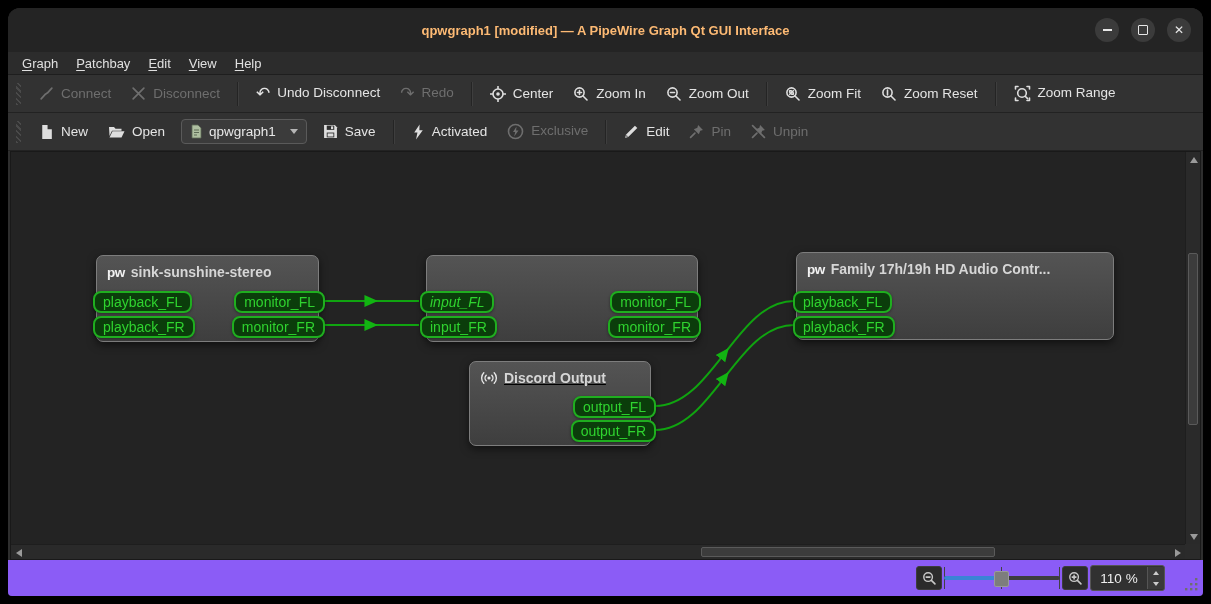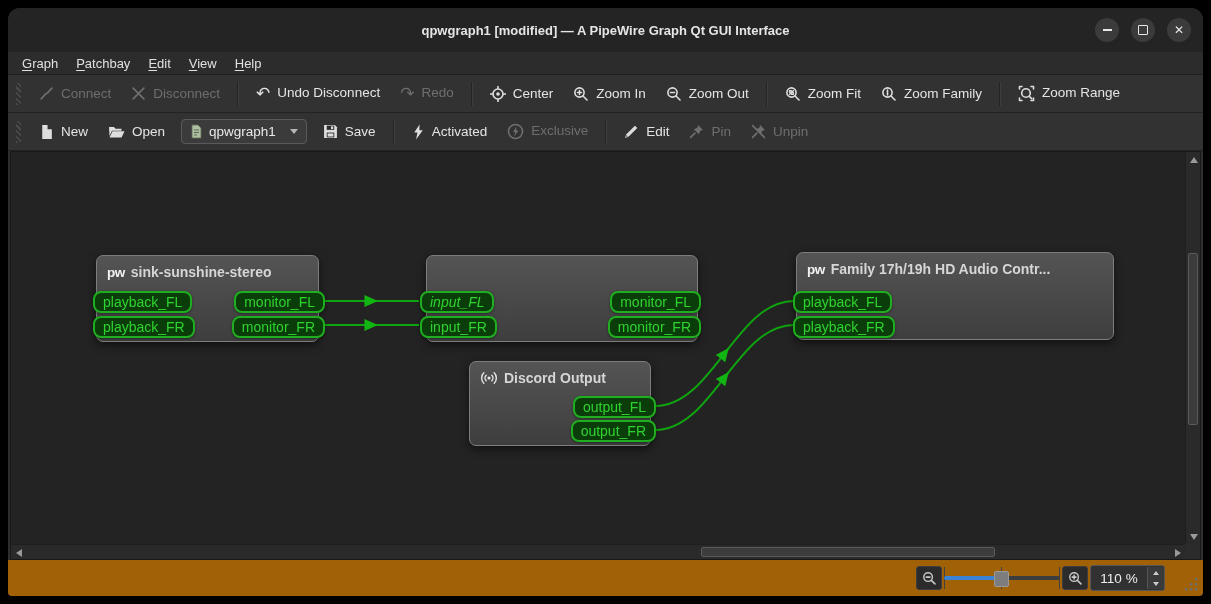--- a/index.html
+++ b/index.html
@@ -1,21 +1,21 @@
 <!DOCTYPE html>
 <html><head>
 <meta charset="utf-8">
 <style>
   html,body{margin:0;padding:0;background:#000;width:1211px;height:604px;overflow:hidden;
     font-family:"Liberation Sans",sans-serif;-webkit-font-smoothing:antialiased;}
   .window{position:absolute;left:8px;top:8px;width:1195px;height:588px;background:#2e2e2e;
     border-radius:12px 12px 4px 4px;overflow:hidden;display:flex;flex-direction:column;}
   
   .titlebar{height:44px;background:#242424;position:relative;display:flex;align-items:center;justify-content:center;flex:0 0 auto;}
-  .titlebar .title{color:#e5e5e5;font-size:13px;font-weight:bold;}
+  .titlebar .title{color:#fdba74;font-size:13px;font-weight:bold;}
   .winbtns{position:absolute;right:12px;top:10px;display:flex;gap:12px;}
   .wbtn{width:24px;height:24px;border-radius:50%;background:#3b3b3b;display:flex;align-items:center;justify-content:center;color:#e8e8e8;font-size:12px;cursor:default;}
   .wbtn .bar{width:9px;height:1.5px;background:#e8e8e8;}
   .wbtn .sq{width:8px;height:8px;border:1.5px solid #e8e8e8;border-radius:1px;}
   .wbtn .x{font-size:12px;line-height:1;}
   
   .menubar{height:22px;background:#2c2c2c;display:flex;align-items:center;padding:0 6px;gap:2px;flex:0 0 auto;border-bottom:1px solid #1e1e1e;}
   .menu-item{color:#e0e0e0;font-size:13px;padding:2px 8px;border-radius:3px;}
   .menu-item .mn{text-decoration:underline;text-underline-offset:2px;}
   
@@ -39,21 +39,21 @@
   svg.links{position:absolute;left:0;top:0;width:100%;height:100%;}
   svg.links path.link{stroke:#10a410;stroke-width:2;fill:none;}
   
   .node{position:absolute;background:linear-gradient(180deg,#545454 0%,#3e3e3e 100%);
     border:1px solid #7d7d7d;border-radius:7px;box-shadow:0 3px 8px rgba(0,0,0,.55);box-sizing:border-box;}
   .node-title{display:flex;align-items:flex-end;gap:6px;padding:8px 10px 0 10px;color:#d6d6d6;font-weight:bold;font-size:14px;white-space:nowrap;overflow:hidden;}
   .pw-ic{font-weight:bold;font-size:13.5px;color:#f2f2f2;letter-spacing:-0.5px;}
   .n1{left:85px;top:103px;width:223px;height:87px;}
   .n2{left:415px;top:103px;width:272px;height:87px;}
   .n3{left:785px;top:100px;width:318px;height:88px;}
-  .n4{left:458px;top:209px;width:182px;height:85px;}
+  .n4{left:458px;top:209px;width:182px;height:85px;text-decoration:underline;}
   .port{position:absolute;font-size:14px;line-height:16px;padding:1px 8px;border:2px solid #1fae1f;border-radius:8px;
     background:#0b3d0b;color:#2fd32f;white-space:nowrap;box-shadow:0 1px 3px rgba(0,0,0,.4);}
   .n1 .pi0{left:-4px;top:35px;} .n1 .pi1{left:-4px;top:60px;}
   .n1 .po0{right:-7px;top:35px;} .n1 .po1{right:-7px;top:60px;}
   .n2 .pi0{left:-7px;top:35px;font-style:italic;} .n2 .pi1{left:-7px;top:60px;}
   .n2 .po0{right:-4px;top:35px;} .n2 .po1{right:-4px;top:60px;}
   .n3 .pi0{left:-4px;top:38px;} .n3 .pi1{left:-4px;top:63px;}
   .n4 .po0{right:-6px;top:34px;} .n4 .po1{right:-6px;top:58px;}
   
   .vscroll{position:absolute;top:0;right:0;width:15px;bottom:15px;background:#2a2a2a;border-left:1px solid #1e1e1e;box-sizing:border-box;}
@@ -61,21 +61,21 @@
   .scorner{position:absolute;right:0;bottom:0;width:15px;height:15px;background:#2b2b2b;}
   .sbtn{position:absolute;width:15px;height:15px;display:flex;align-items:center;justify-content:center;}
   .tri{width:0;height:0;}
   .tri.up{border-left:4px solid transparent;border-right:4px solid transparent;border-bottom:6px solid #9a9a9a;}
   .tri.down{border-left:4px solid transparent;border-right:4px solid transparent;border-top:6px solid #9a9a9a;}
   .tri.left{border-top:4px solid transparent;border-bottom:4px solid transparent;border-right:6px solid #9a9a9a;}
   .tri.right{border-top:4px solid transparent;border-bottom:4px solid transparent;border-left:6px solid #9a9a9a;}
   .vthumb{position:absolute;left:2px;right:2px;top:101px;height:170px;background:#3c3c3c;border:1px solid #5a5a5a;border-radius:2px;}
   .hthumb{position:absolute;top:2px;bottom:2px;left:690px;width:292px;background:#3c3c3c;border:1px solid #5a5a5a;border-radius:2px;}
   
-  .statusbar{height:39px;background:#a16207;flex:1;display:flex;align-items:center;justify-content:flex-end;position:relative;padding-right:38px;gap:2px;}
+  .statusbar{height:39px;background:#8b5cf6;flex:1;display:flex;align-items:center;justify-content:flex-end;position:relative;padding-right:38px;gap:2px;}
   .zoom-mini-btn{width:24px;height:22px;border:1px solid #3d3d3d;border-radius:3px;display:flex;align-items:center;justify-content:center;background:#2b2b2b;}
   .slider{position:relative;width:116px;height:22px;}
   .slider .tick{position:absolute;top:0;bottom:0;width:1px;background:#424242;}
   .slider .track{position:absolute;left:0;right:0;top:9px;height:4px;background:#3d3d3d;border-radius:2px;}
   .slider .fill{position:absolute;left:0;top:9px;height:4px;width:55px;background:#3a84d6;border-radius:2px;}
   .slider .handle{position:absolute;left:50px;top:4px;width:13px;height:14px;background:#7d7d7d;border:1px solid #9a9a9a;border-radius:2px;}
   .spinbox{display:flex;align-items:center;background:#313131;border:1px solid #555;border-radius:3px;height:24px;}
   .spinbox .val{color:#eee;font-size:13.5px;padding:0 8px;min-width:40px;text-align:center;}
   .stepper{display:flex;flex-direction:column;border-left:1px solid #555;}
   .step{width:16px;height:11px;display:flex;align-items:center;justify-content:center;background:#3a3a3a;}
@@ -168,21 +168,21 @@
         <path class="ic" d="M4.7,8.3 L8.3,4.7 M4.7,4.7 h1.6 M4.7,4.7 v1.6 M8.3,8.3 h-1.6 M8.3,8.3 v-1.6"></path>
         </svg>
       <span>Zoom Fit</span>
     </div>
     <div class="tb-btn">
       <svg width="16" height="16" viewBox="0 0 16 16">
         <circle class="ic" cx="6.5" cy="6.5" r="4.6"></circle>
           <path class="ic" stroke-width="2" d="M10,10 L14,14"></path>
         <path class="ic" stroke-width="1.8" d="M6.5,4 v5"></path>
         </svg>
-      <span>Zoom Family</span>
+      <span>Zoom Reset</span>
     </div>
     <div class="tb-sep"></div>
     <div class="tb-btn">
       <svg width="17" height="17" viewBox="0 0 17 17">
         <circle class="ic" cx="8" cy="8" r="4.3"></circle>
           <path class="ic" stroke-width="1.8" d="M11.2,11.2 L13.6,13.6"></path>
         <path class="ic" stroke-width="1.4" d="M1.5,4 v-2.5 h2.5 M13,1.5 h2.5 v2.5 M15.5,13 v2.5 h-2.5 M4,15.5 h-2.5 v-2.5"></path>
         </svg>
       <span>Zoom Range</span>
     </div>

